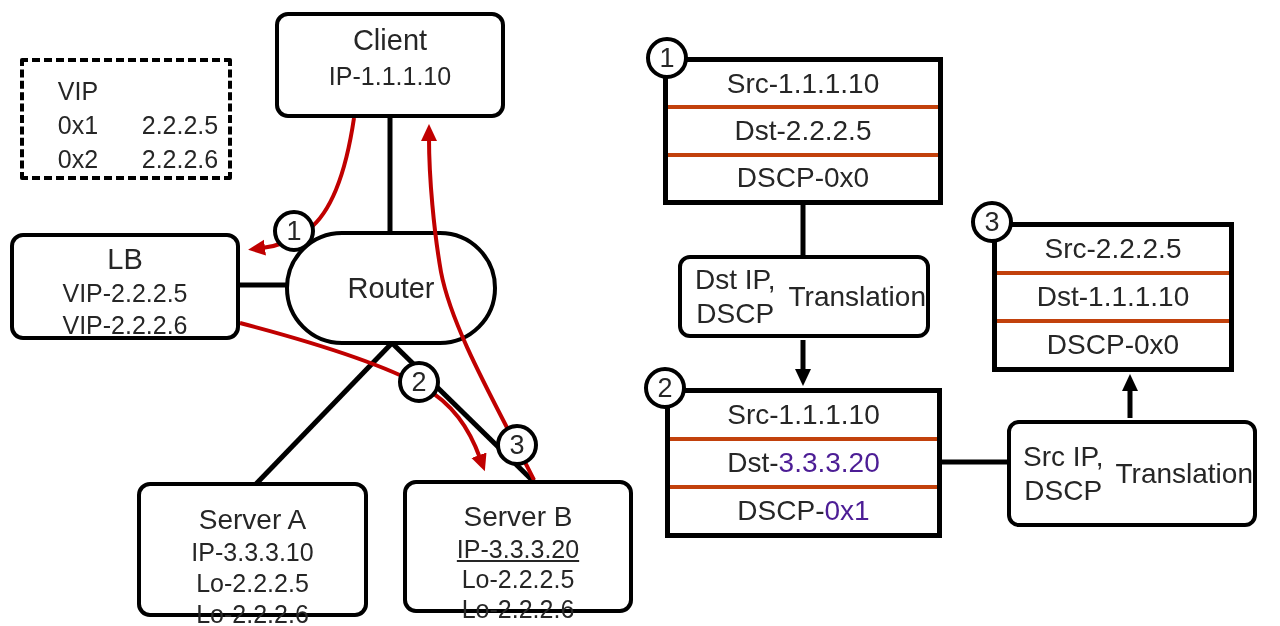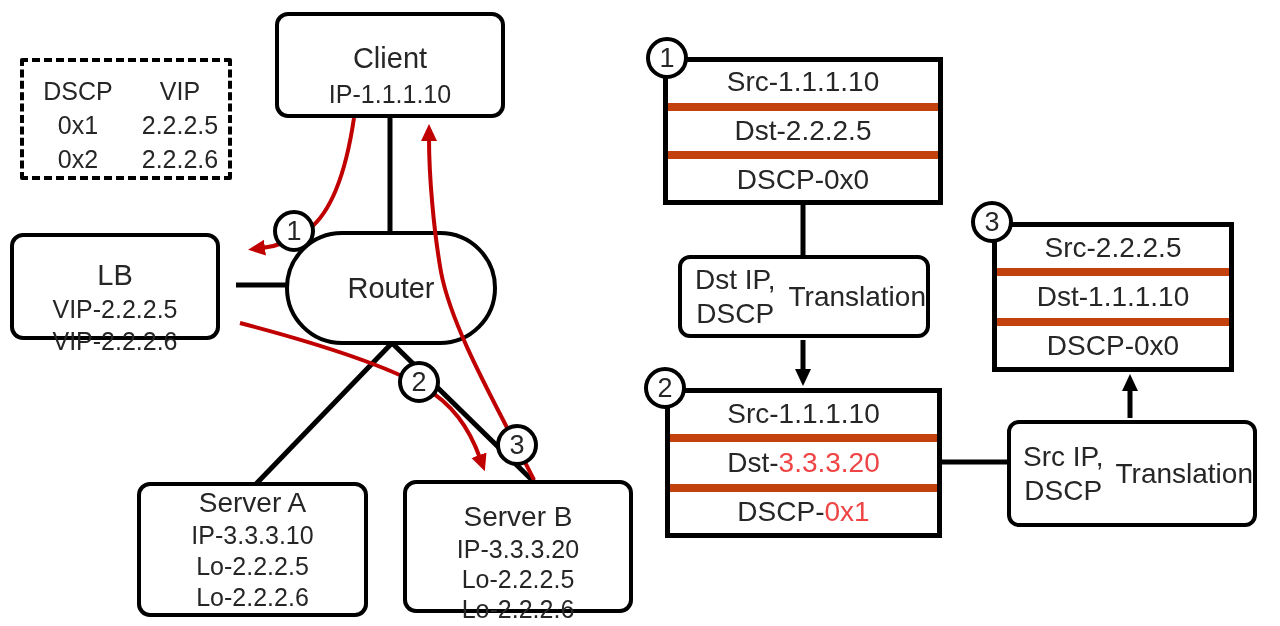--- a/index.html
+++ b/index.html
@@ -14,22 +14,22 @@
   .node-line{font-size:25px;line-height:32px;}
   
   .legend{border:4px dashed #000;border-radius:2px;padding-top:12px;}
   .lg-row{display:grid;grid-template-columns:108px 1fr;line-height:34px;font-size:25px;}
   .lg-row span{display:block;text-align:center;}
   
   .router-label{position:absolute;z-index:2;display:flex;align-items:center;justify-content:center;font-size:29px;color:#262626;}
   
   .pbox{border-width:5px;display:flex;flex-direction:column;}
   .prow{flex:1;display:flex;align-items:center;justify-content:center;font-size:28px;}
-  .prow + .prow{border-top:8px solid #c2410c;}
-  .red{color:#ef4444;}
+  .prow + .prow{border-top:4px solid #c2410c;}
+  .red{color:#4c1d95;}
   
   .tbox{border-radius:12px;display:flex;flex-direction:row;align-items:center;justify-content:center;font-size:28px;line-height:34px;}
   
   .circle{
     position:absolute;width:42px;height:42px;border:4px solid #000;border-radius:50%;
     background:#ffffff;box-sizing:border-box;z-index:3;display:flex;align-items:center;justify-content:center;
     font-size:27px;color:#262626;
   }
 </style>
 </head>
@@ -59,58 +59,57 @@
     <path d="M 534 480 C 498 408 452 330 441 272 C 434 232 429 178 429 138" fill="none" stroke="#c00000" stroke-width="4" marker-end="url(#arrow-red)"></path>
 
     <line x1="803" y1="203" x2="803" y2="258" stroke="#000" stroke-width="5"></line>
     <line x1="803" y1="340" x2="803" y2="372" stroke="#000" stroke-width="5" marker-end="url(#arrow-black)"></line>
     <line x1="940" y1="462" x2="1010" y2="462" stroke="#000" stroke-width="5"></line>
     <line x1="1130" y1="418" x2="1130" y2="388" stroke="#000" stroke-width="5" marker-end="url(#arrow-black)"></line>
   </svg>
 
   <div class="box legend" style="left:20px;top:58px;width:212px;height:122px;">
     <div class="lg-row">
-      <span>DSCP</span>
       <span>VIP</span>
     </div>
     <div class="lg-row">
       <span>0x1</span>
       <span>2.2.2.5</span>
     </div>
     <div class="lg-row">
       <span>0x2</span>
       <span>2.2.2.6</span>
     </div>
   </div>
 
-  <div class="box rounded" style="left:275px;top:12px;width:230px;height:106px;padding-top:22px;">
+  <div class="box rounded" style="left:275px;top:12px;width:230px;height:106px;padding-top:4px;">
     <div class="node-title">Client</div>
     <div class="node-line">IP-1.1.1.10</div>
   </div>
 
-  <div class="box rounded" style="left:10px;top:233px;width:210px;height:107px;padding-top:20px;">
+  <div class="box rounded" style="left:10px;top:233px;width:230px;height:107px;padding-top:4px;">
     <div class="node-title" style="line-height:36px;">LB</div>
     <div class="node-line">VIP-2.2.2.5</div>
     <div class="node-line">VIP-2.2.2.6</div>
   </div>
 
   <div class="router-label" style="left:287px;top:233px;width:208px;height:110px;">
     <span>Router</span>
   </div>
 
-  <div class="box rounded" style="left:137px;top:482px;width:231px;height:135px;padding-top:0;">
+  <div class="box rounded" style="left:137px;top:482px;width:231px;height:135px;padding-top:17px;">
     <div class="node-title" style="font-size:28px;line-height:34px;">Server A</div>
     <div class="node-line" style="line-height:31px;">IP-3.3.3.10</div>
     <div class="node-line" style="line-height:31px;">Lo-2.2.2.5</div>
     <div class="node-line" style="line-height:31px;">Lo-2.2.2.6</div>
   </div>
 
   <div class="box rounded" style="left:403px;top:480px;width:230px;height:133px;padding-top:16px;">
     <div class="node-title" style="font-size:28px;line-height:34px;">Server B</div>
-    <div class="node-line" style="line-height:30px;">IP-3.3.3.20</div>
+    <div class="node-line" style="line-height:30px;text-decoration:underline;">IP-3.3.3.20</div>
     <div class="node-line" style="line-height:30px;">Lo-2.2.2.5</div>
     <div class="node-line" style="line-height:30px;">Lo-2.2.2.6</div>
   </div>
 
   <div class="circle" style="left:273px;top:210px;">
     <span>1</span>
   </div>
   <div class="circle" style="left:398px;top:361px;">
     <span>2</span>
   </div>

